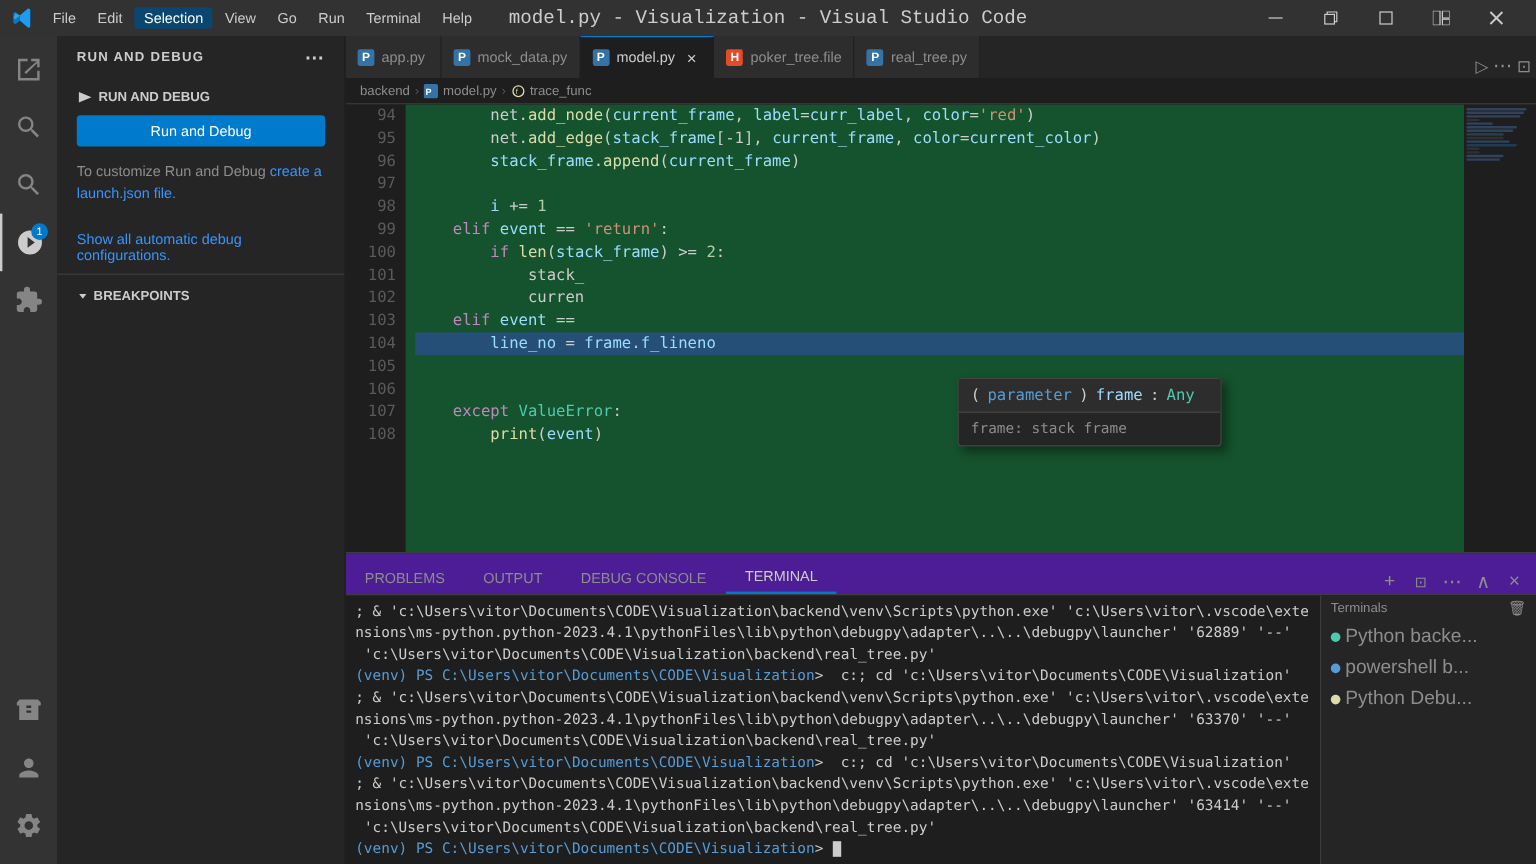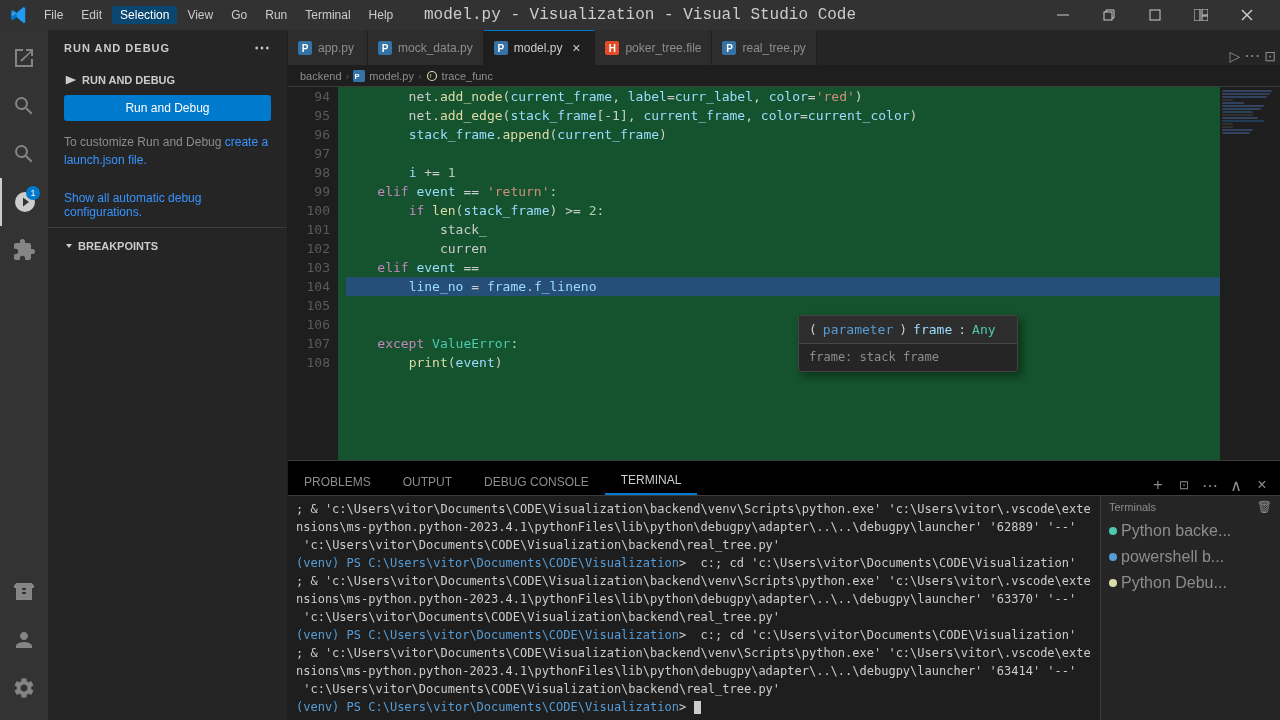--- a/index.html
+++ b/index.html
@@ -112,21 +112,21 @@
       padding: 4px 10px; background: #2d2d2d; display: flex; align-items: center; gap: 6px;
       border-bottom: 1px solid #454545;
     }
     #autocomplete-body { padding: 4px 10px; color: #8d8d8d; font-size: 12px; }
 
     
     #minimap { width: 60px; background: #1e1e1e; overflow: hidden; flex-shrink: 0; opacity: 0.6; }
 
     
     #panel { height: 260px; background: #1e1e1e; border-top: 1px solid #3c3c3c; display: flex; flex-direction: column; flex-shrink: 0; }
-    #panel-tabs { display: flex; background: #000000; height: 35px; align-items: flex-end; border-bottom: 1px solid #3c3c3c; }
+    #panel-tabs { display: flex; background: #4c1d95; height: 35px; align-items: flex-end; border-bottom: 1px solid #3c3c3c; }
     .panel-tab { padding: 6px 16px; font-size: 12px; color: #8d8d8d; cursor: pointer; }
     .panel-tab.active { color: #cccccc; border-bottom: 2px solid #007acc; }
     #panel-actions { margin-left: auto; display: flex; align-items: center; padding: 0 8px; gap: 6px; }
     .panel-action-btn { color: #8d8d8d; cursor: pointer; font-size: 16px; display: flex; align-items: center; justify-content: center; width: 20px; height: 20px; }
     #terminal-content { flex: 1; overflow: hidden; padding: 4px 8px; font-family: 'Consolas', monospace; font-size: 12px; color: #cccccc; line-height: 1.5; }
     .terminal-line { white-space: pre-wrap; word-break: break-all; }
     .terminal-path { color: #569cd6; }
     #cursor-line { display: flex; align-items: center; }
     #cursor-blink { display: inline-block; width: 7px; height: 13px; background: #cccccc; margin-left: 1px; animation: blink 1s step-end infinite; }
     @keyframes blink { 50% { opacity: 0; } }

